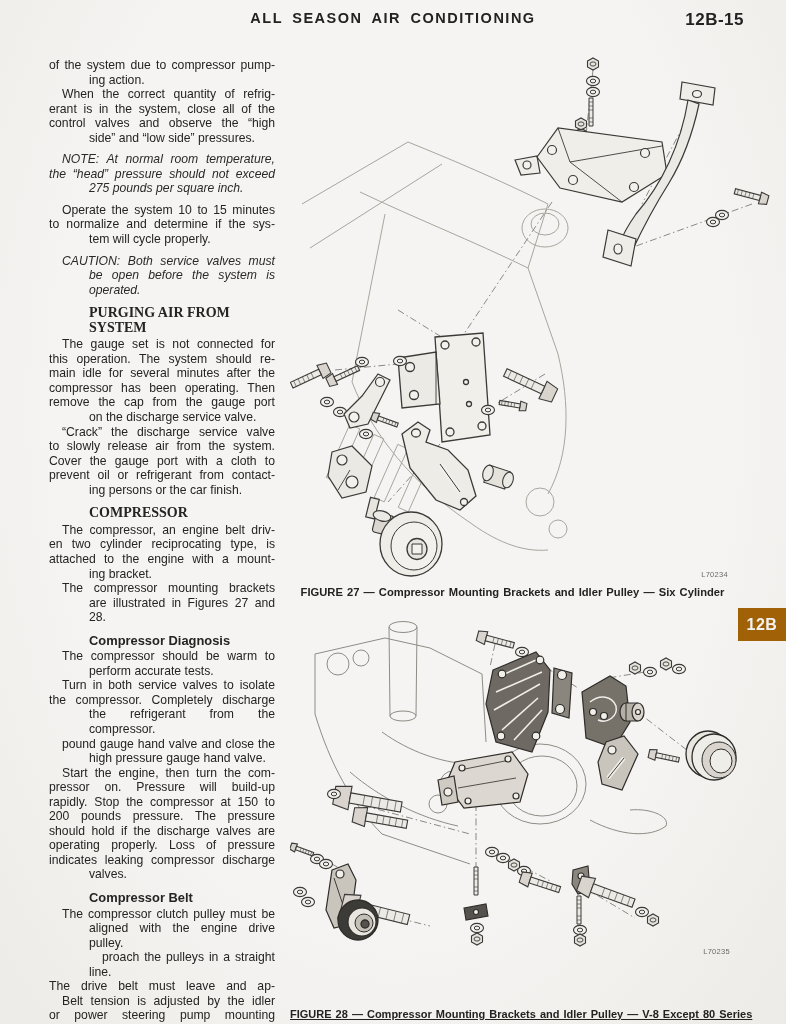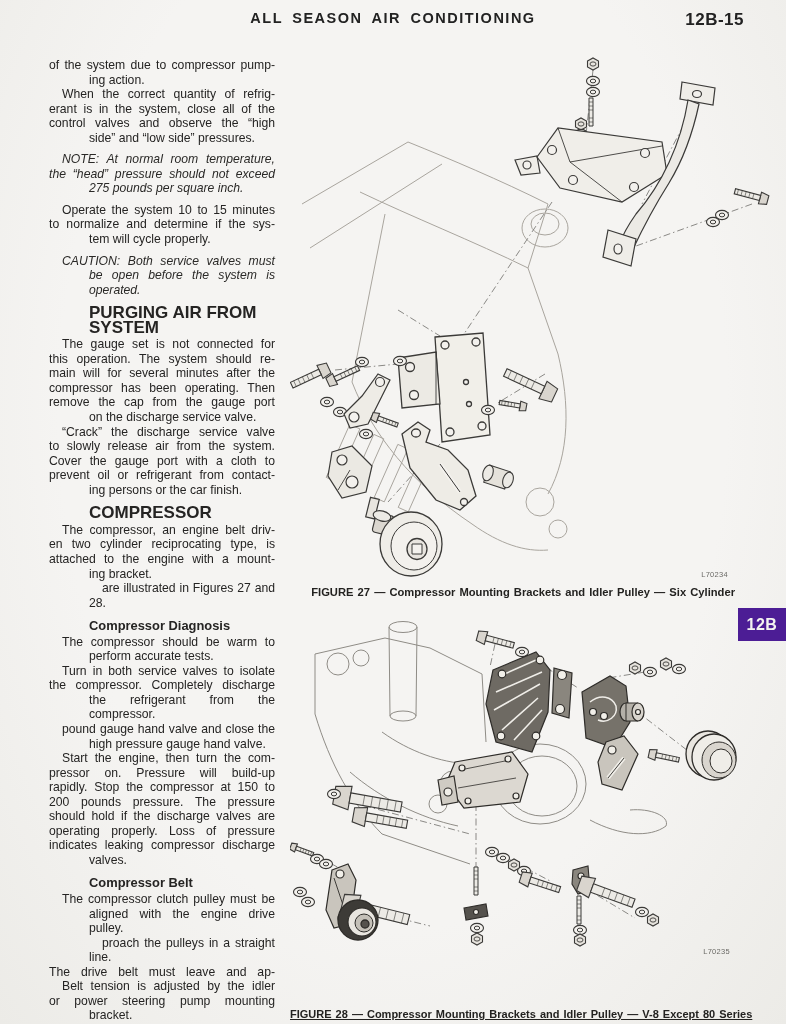--- a/index.html
+++ b/index.html
@@ -25,37 +25,37 @@
   .text-column{
     position:absolute;left:49px;top:58px;width:226px;
     font-size:12.2px;line-height:14.55px;color:#252423;
   }
   .block{margin:0;}
   .line{text-align:justify;text-align-last:justify;}
   .line.last{text-align-last:left;padding-left:40px;}
   .para > .line:first-child{text-indent:13px;}
   .note > .line:first-child{text-indent:13px;}
   .note{font-style:italic;margin:7px 0;color:#2a2927;}
-  .heading{font-weight:700;font-size:17px;margin-top:9px;margin-bottom:2px;}
+  .heading{font-weight:700;font-size:14px;margin-top:9px;margin-bottom:2px;font-family:Liberation Serif, serif;}
   .subheading{font-weight:700;font-size:12.9px;margin-top:9px;margin-bottom:1px;}
   .heading .line,.subheading .line{text-align:left;text-align-last:left;}
   
   .figure-wrap{position:absolute;}
   .photo-code{
     position:absolute;font-size:7.5px;color:#6b6a66;letter-spacing:.3px;
   }
   .figure-caption{
-    position:absolute;left:290px;width:445px;text-align:right;
+    position:absolute;left:290px;width:445px;text-align:center;
     font-weight:700;font-size:11.2px;color:#232220;white-space:nowrap;
     word-spacing:1px;
   }
   
   .section-tab{
     position:absolute;right:0;top:608px;width:48px;height:33px;
-    background:#4c1d95;color:#f4f3f0;display:flex;align-items:center;justify-content:center;
+    background:#a16207;color:#f4f3f0;display:flex;align-items:center;justify-content:center;
     font-weight:700;font-size:16px;letter-spacing:.5px;
   }
   svg{position:absolute;}
   svg *{vector-effect:non-scaling-stroke;}
 </style>
 </head>
 <body>
 
 <div class="page-header">
   <div class="header-title">ALL SEASON AIR CONDITIONING</div>
@@ -86,21 +86,21 @@
     <div class="block note">
       <div class="line">CAUTION: Both service valves must</div>
       <div class="line last">be open before the system is operated.</div>
     </div>
     <div class="block heading">
       <div class="line last">PURGING AIR FROM SYSTEM</div>
     </div>
     <div class="block para">
       <div class="line">The gauge set is not connected for</div>
       <div class="line">this operation. The system should re-</div>
-      <div class="line">main will for several minutes after the</div>
+      <div class="line">main idle for several minutes after the</div>
       <div class="line">compressor has been operating. Then</div>
       <div class="line">remove the cap from the gauge port</div>
       <div class="line last">on the discharge service valve.</div>
     </div>
     <div class="block para">
       <div class="line">“Crack” the discharge service valve</div>
       <div class="line">to slowly release air from the system.</div>
       <div class="line">Cover the gauge port with a cloth to</div>
       <div class="line">prevent oil or refrigerant from contact-</div>
       <div class="line last">ing persons or the car finish.</div>
@@ -108,20 +108,21 @@
     <div class="block heading">
       <div class="line last">COMPRESSOR</div>
     </div>
     <div class="block para">
       <div class="line">The compressor, an engine belt driv-</div>
       <div class="line">en two cylinder reciprocating type, is</div>
       <div class="line">attached to the engine with a mount-</div>
       <div class="line last">ing bracket.</div>
     </div>
     <div class="block para">
+      <div class="line">The compressor mounting brackets</div>
       <div class="line last">are illustrated in Figures 27 and 28.</div>
     </div>
     <div class="block subheading">
       <div class="line last">Compressor Diagnosis</div>
     </div>
     <div class="block para">
       <div class="line">The compressor should be warm to</div>
       <div class="line last">perform accurate tests.</div>
     </div>
     <div class="block para">

